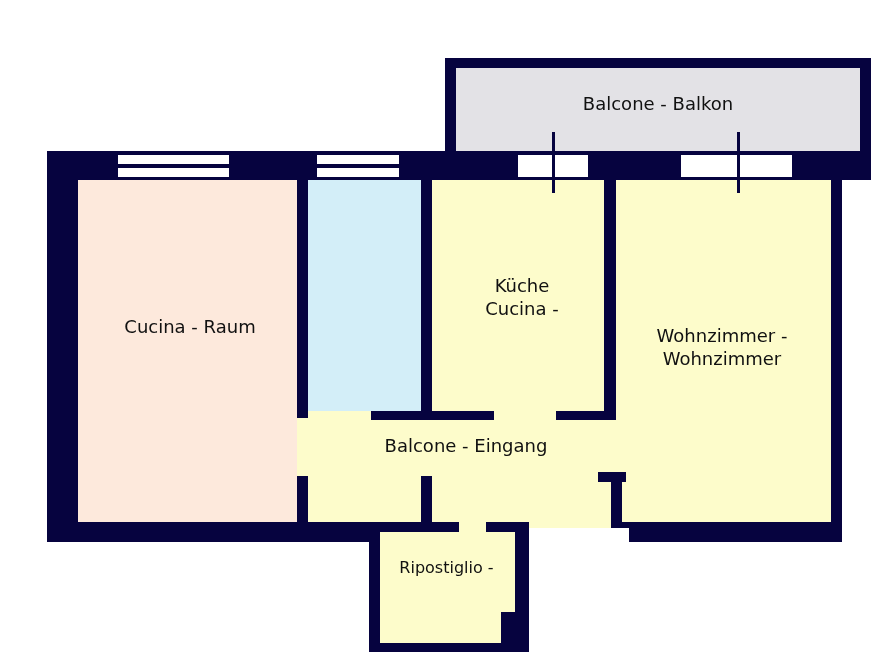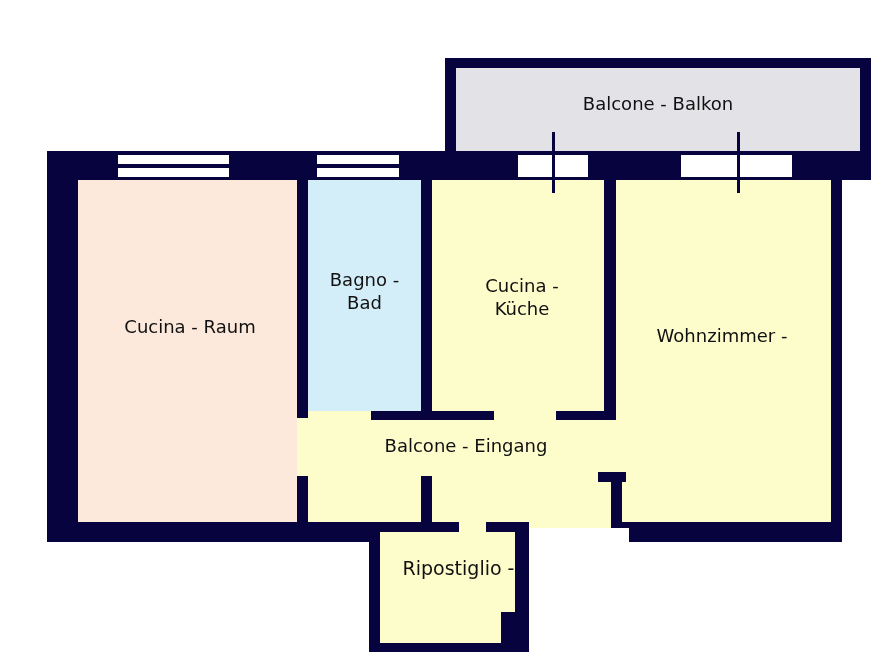--- a/index.html
+++ b/index.html
@@ -2,21 +2,21 @@
 <html><head>
 <meta charset="utf-8">
 <style>
   html, body { margin:0; padding:0; }
   body { width:893px; height:670px; background:#ffffff; position:relative; overflow:hidden;
          font-family:"DejaVu Sans", sans-serif; }
   .abs { position:absolute; }
   .wall { position:absolute; background:#06033f; }
   .room { position:absolute; }
   .label { position:absolute; text-align:center; color:#111; font-size:18px; line-height:23px; white-space:nowrap; }
-  .label.small { font-size:19px; line-height:20px;margin-left:12px; }
+  .label.small { font-size:16px; line-height:20px; }
   .win { position:absolute; background:#ffffff; }
   .mullion { position:absolute; background:#06033f; }
 </style>
 </head>
 <body>
 
 <div class="abs" style="left:0;top:0;width:893px;height:670px;">
 
   <div class="wall" style="left:445px;top:58px;width:426px;height:122px;"></div>
   <div class="room" style="left:456px;top:68px;width:404px;height:83px;background:#e3e2e6;"></div>
@@ -61,30 +61,27 @@
   <div class="win" style="left:681px;top:155px;width:111px;height:22px;"></div>
   <div class="mullion" style="left:552px;top:132px;width:3px;height:61px;"></div>
   <div class="mullion" style="left:737px;top:132px;width:3px;height:61px;"></div>
 
   <div class="label" style="left:456px;top:92px;width:404px;">
     <span>Balcone - Balkon</span>
   </div>
   <div class="label" style="left:78px;top:315px;width:224px;">
     <span>Cucina - Raum</span>
   </div>
-  <div class="label" style="left:308px;top:268px;width:113px;">
-    <div>Bagno -</div>
-    <div>Bad</div>
-  </div>
   <div class="label" style="left:432px;top:274px;width:180px;">
+    <div>Küche</div>
     <div>Cucina -</div>
-    <div>Küche</div>
   </div>
   <div class="label" style="left:616px;top:324px;width:212px;">
     <div>Wohnzimmer -</div>
+    <div>Wohnzimmer</div>
   </div>
   <div class="label" style="left:308px;top:434px;width:316px;">
     <span>Balcone - Eingang</span>
   </div>
   <div class="label small" style="left:380px;top:558px;width:133px;">
     <div>Ripostiglio -</div>
   </div>
 </div>
 
 </body></html>

